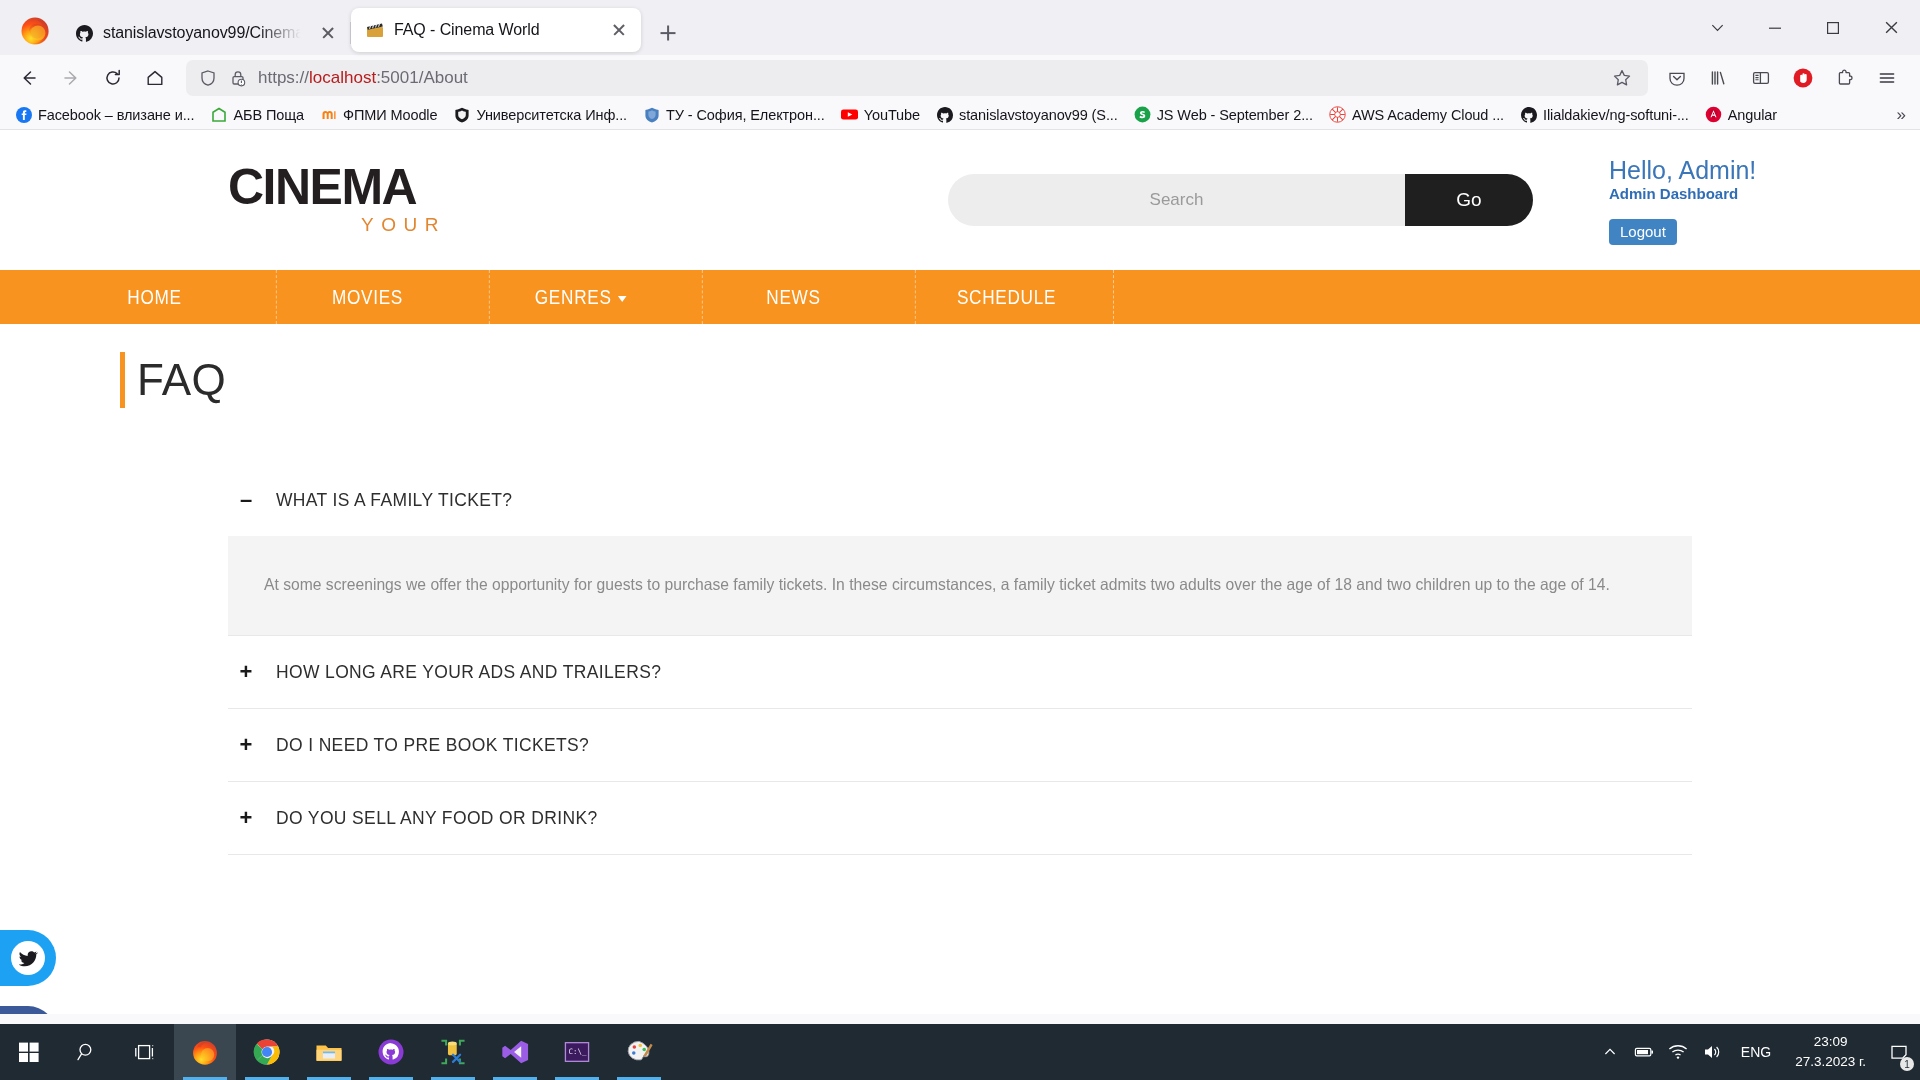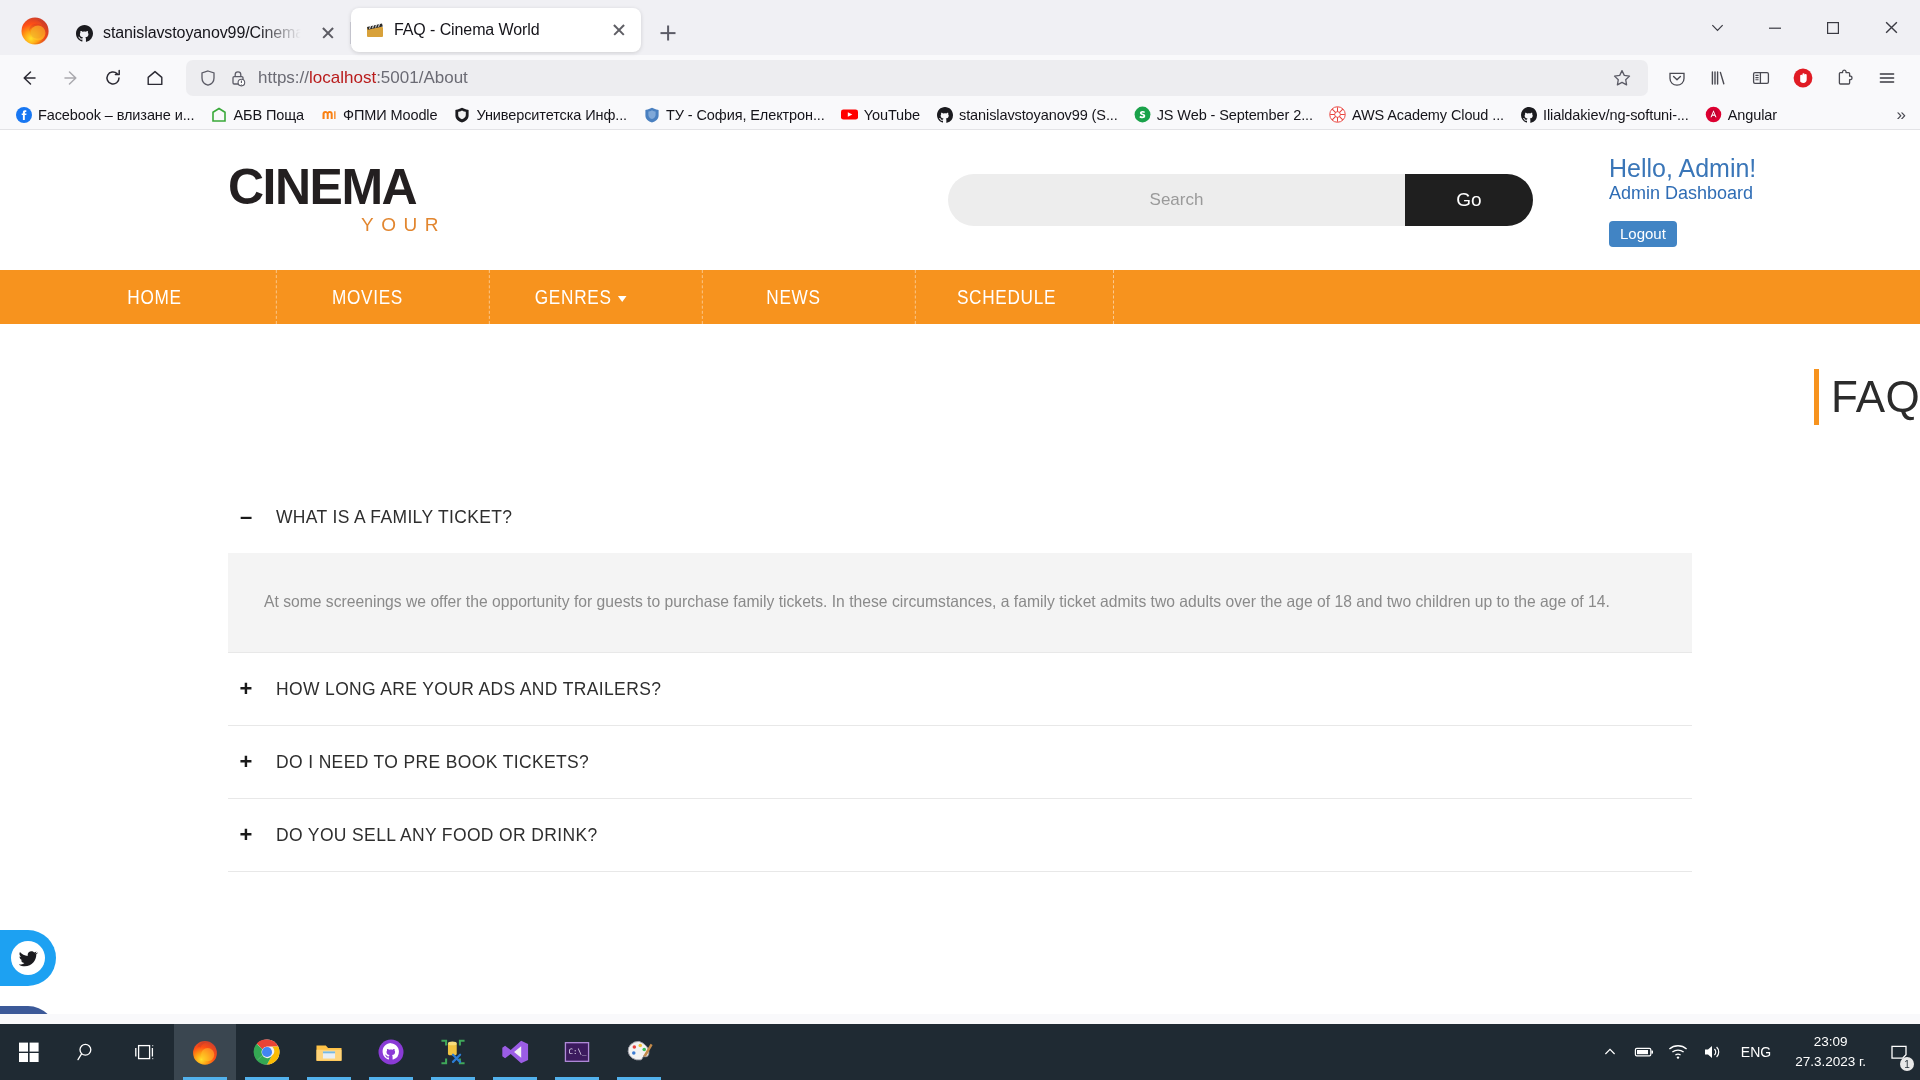--- a/index.html
+++ b/index.html
@@ -104,21 +104,21 @@
     font-size: 17px; color: #575757; text-align: center; font-family: "Liberation Sans", sans-serif;
   }
   .search-input::placeholder { color: #9a9a9a; }
   .search-go {
     width: 128px; background: #1f1f1f; color: #fff; border: none; border-radius: 0 26px 26px 0;
     font-size: 19px; font-family: "Liberation Sans", sans-serif; cursor: pointer;
   }
 
   .user-area { margin-left: 76px; line-height: 1.22; }
   .user-hello { font-size: 25px; color: #3a76b8; white-space: nowrap; }
-  .user-dash  { font-size: 18px; color: #2f6db5; white-space: nowrap; font-weight: 400; }
+  .user-dash  { font-size: 15px; color: #2f6db5; white-space: nowrap; font-weight: 700; }
   .logout {
     display: inline-block; margin-top: 16px; background: #4184c4; color: #ffffff; border: none;
     border-radius: 4px; padding: 4px 11px 5px; font-size: 15px; cursor: pointer;
     font-family: "Liberation Sans", sans-serif;
   }
 
   .nav-bar { height: 54px; background: #f7931e; display: flex; padding-left: 48px; }
   .nav-item {
     width: 213px; display: flex; align-items: center; justify-content: center; gap: 7px;
     color: #fff; font-size: 20px; letter-spacing: .8px; position: relative;
@@ -130,21 +130,21 @@
     border-left: 1px dashed rgba(255,255,255,.5);
   }
   .nav-rest { flex: 1 1 auto; position: relative; }
   .nav-rest::before {
     content: ""; position: absolute; left: 0; top: 0; bottom: 0;
     border-left: 1px dashed rgba(255,255,255,.5);
   }
   .caret { width: 0; height: 0; border-left: 5px solid transparent; border-right: 5px solid transparent;
            border-top: 6px solid #fff; margin-top: 4px; }
 
-  .page-title-row { margin: 45px 0 0 120px; display: flex; align-items: stretch; gap: 12px; justify-content: flex-end; }
+  .page-title-row { margin: 28px 0 0 120px; display: flex; align-items: stretch; gap: 12px; }
   .title-bar { width: 5px; background: #f7931e; }
   .page-title { font-size: 44px; font-weight: 400; color: #2b2b2b; line-height: 1.28; letter-spacing: .3px; }
 
   .faq-list { margin: 56px 228px 0 228px; }
   .faq-item { border-bottom: 1px solid #e8e8e8; }
   .faq-head {
     height: 72px; display: flex; align-items: center; gap: 22px; padding-left: 10px; cursor: pointer;
   }
   .faq-sign { font-size: 22px; color: #1a1a1a; width: 16px; text-align: center; font-weight: 700; line-height: 1; }
   .faq-q {

